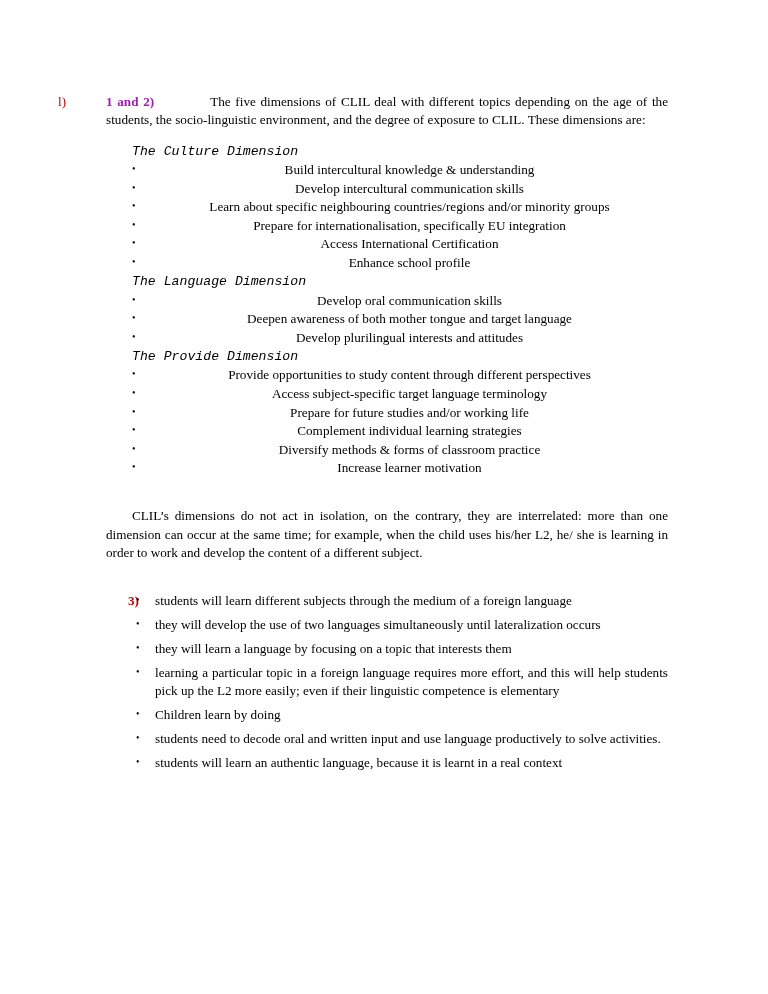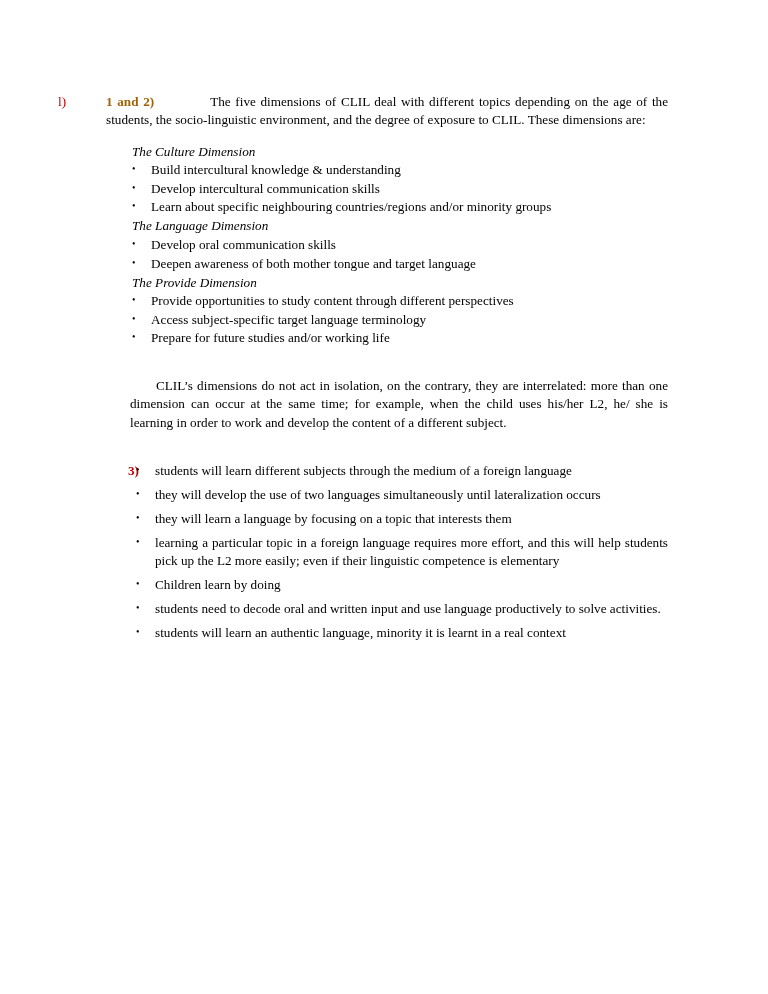--- a/index.html
+++ b/index.html
@@ -33,65 +33,67 @@
     margin: 0 0 0 0;
   }
   .marker-l {
     position: absolute;
     left: 0;
     top: 0;
     color: #c00000;
     font-size: 13.2px;
   }
   .marker-num {
-    color: #a16207;
+    color: #a21caf;
     font-weight: bold;
   }
   .first-para {
     margin-left: 48px;
     text-align: justify;
     text-indent: 0;
   }
   .first-para .lead-gap {
     display: inline-block;
     width: 56px;
   }
 
   
   .dim-head {
     font-style: italic;
     margin-left: 74px;
     margin-top: 1px;
+    font-family: Liberation Mono, monospace;
   }
 
   
   ul.bullets {
     list-style: none;
     margin: 0;
     padding: 0;
+    text-align: center;
   }
   ul.bullets li {
     position: relative;
     margin-left: 74px;
     padding-left: 19px;
     margin-top: 0.5px;
   }
   ul.bullets li::before {
     content: "\2022";
     position: absolute;
     left: 0;
     top: -1px;
     font-size: 10px;
     line-height: 1.75;
     color: #000;
   }
 
   
   .mid-para {
-    margin-left: 72px;
+    margin-left: 48px;
     margin-top: 30px;
     text-align: justify;
     text-indent: 26px;
   }
 
   
   .item3-block {
     position: relative;
     margin-top: 30px;
     margin-left: 48px;
@@ -146,52 +148,63 @@
     <div>
       <div class="dim-head">The Culture Dimension</div>
       <ul class="bullets">
         <li>Build intercultural knowledge &amp; understanding</li>
         <li>Develop intercultural communication skills</li>
         <li>Learn about specific neighbouring countries/regions and/or minority groups</li>
       </ul>
     </div>
 
     <div>
+      <ul class="bullets">
+        <li>Prepare for internationalisation, specifically EU integration</li>
+        <li>Access International Certification</li>
+        <li>Enhance school profile</li>
+      </ul>
     </div>
 
     <div>
       <div class="dim-head">The Language Dimension</div>
       <ul class="bullets">
         <li>Develop oral communication skills</li>
         <li>Deepen awareness of both mother tongue and target language</li>
+        <li>Develop plurilingual interests and attitudes</li>
       </ul>
     </div>
 
     <div>
       <div class="dim-head">The Provide Dimension</div>
       <ul class="bullets">
         <li>Provide opportunities to study content through different perspectives</li>
         <li>Access subject-specific target language terminology</li>
         <li>Prepare for future studies and/or working life</li>
       </ul>
     </div>
 
     <div>
+      <ul class="bullets">
+        <li>Complement individual learning strategies</li>
+        <li>Diversify methods &amp; forms of classroom practice</li>
+        <li>Increase learner motivation</li>
+      </ul>
     </div>
 
     <p class="mid-para">CLIL’s dimensions do not act in isolation, on the contrary, they are interrelated: more than one dimension can occur at the same time; for example, when the child uses his/her L2, he/ she is learning in order to work and develop the content of a different subject.</p>
 
     <div class="item3-block">
       <span class="item3-marker">3)</span>
     </div>
 
     <ul class="bullets2">
       <li>students will learn different subjects through the medium of a foreign language</li>
       <li>they will develop the use of two languages simultaneously until lateralization occurs</li>
       <li>they will learn a language by focusing on a topic that interests them</li>
       <li class="justified">learning a particular topic in a foreign language requires more effort, and this will help students pick up the L2 more easily; even if their linguistic competence is elementary</li>
       <li>Children learn by doing</li>
       <li class="justified">students need to decode oral and written input and use language productively to solve activities.</li>
-      <li>students will learn an authentic language, minority it is learnt in a real context</li>
+      <li>students will learn an authentic language, because it is learnt in a real context</li>
     </ul>
 
   </div>
 </div>
 
 </body></html>

